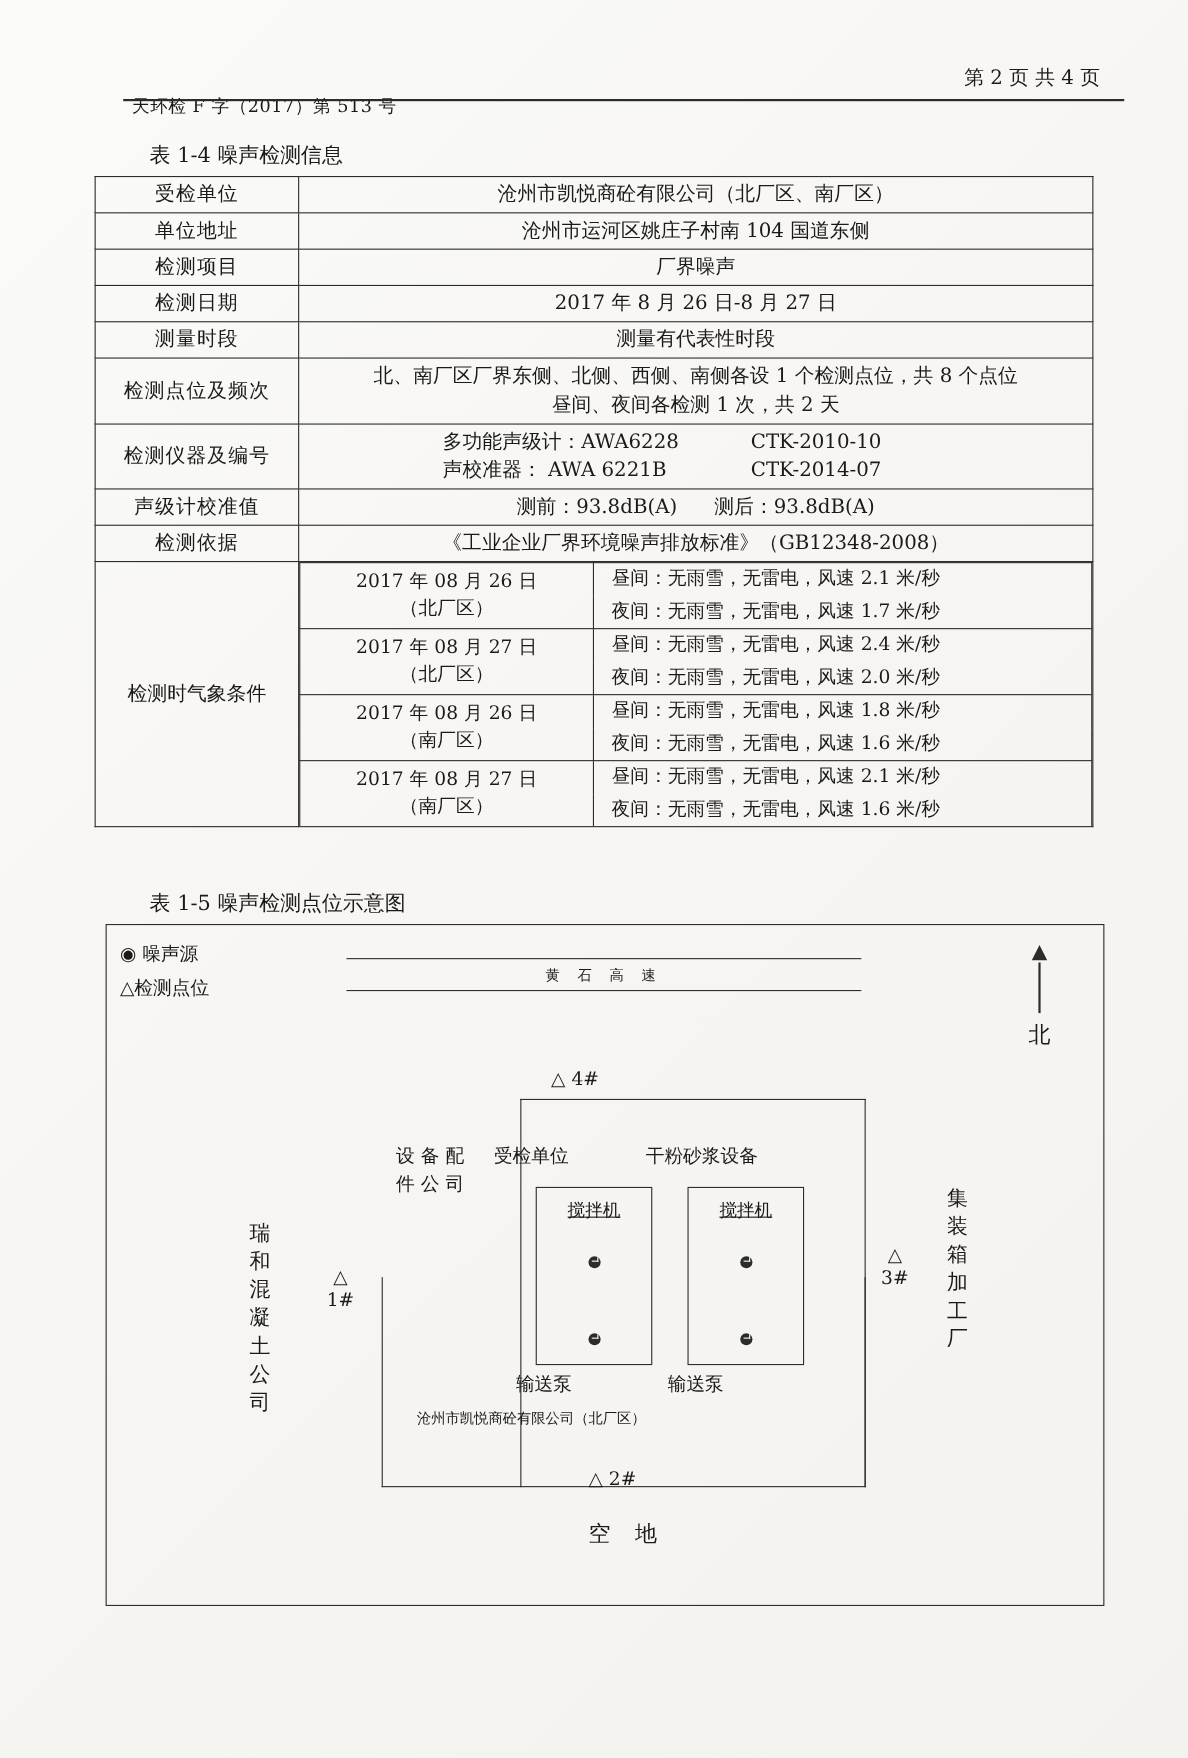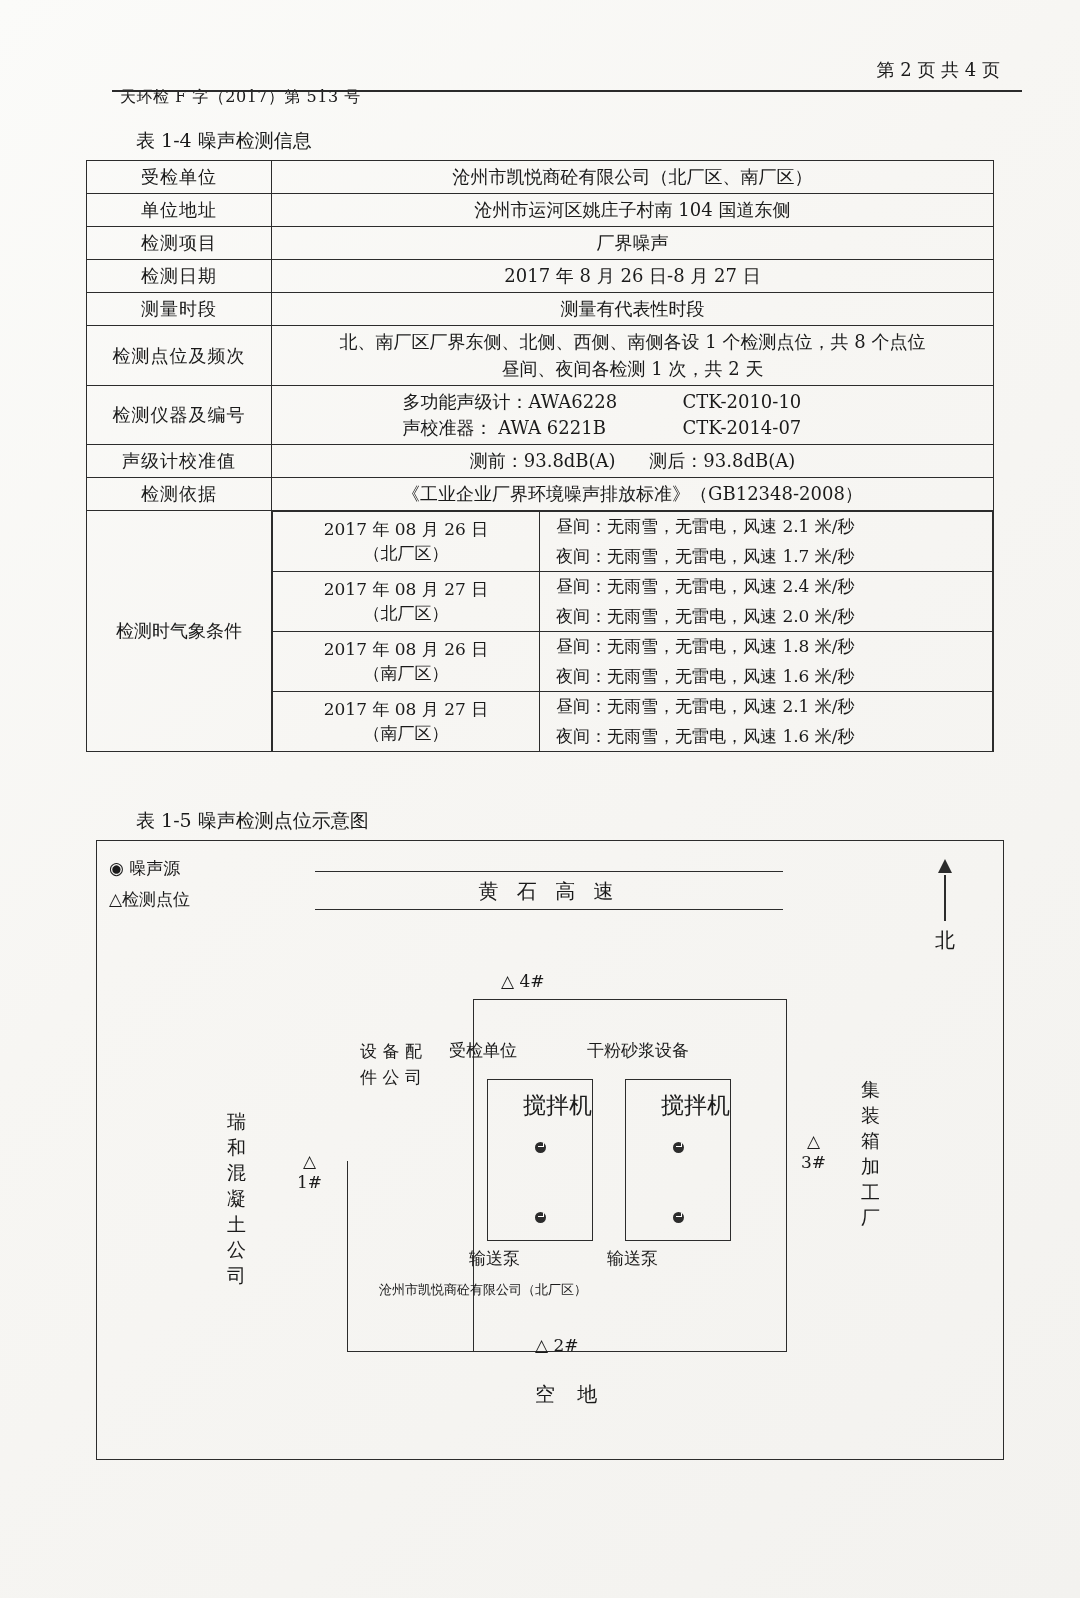--- a/index.html
+++ b/index.html
@@ -139,21 +139,21 @@
     position: absolute;
     left: 218px;
     top: 30px;
     width: 468px;
   }
   .road .line {
     border-top: 1.4px solid #2c2c2c;
   }
   .road .label {
     text-align: center;
-    font-size: 20px;
+    font-size: 13px;
     letter-spacing: 6px;
     padding: 6px 0 4px;
   }
   .north {
     position: absolute;
     right: 48px;
     top: 18px;
     text-align: center;
     font-size: 20px;
   }
@@ -193,22 +193,23 @@
     width: 312px;
     height: 352px;
     border: 1.5px solid #2c2c2c;
     border-bottom: none;
   }
   .mach {
     position: absolute;
     width: 104px;
     height: 160px;
     border: 1.4px solid #2c2c2c;
-    font-size: 23px;
-    text-align: right;
+    font-size: 16px;
+    text-align: center;
+    text-decoration: underline;
   }
   .mach .t { margin-top: 10px; }
   .dot {
     width: 11px; height: 11px;
     border-radius: 50%;
     background: #2c2c2c;
     position: absolute;
     left: 50%;
     margin-left: -5px;
   }

